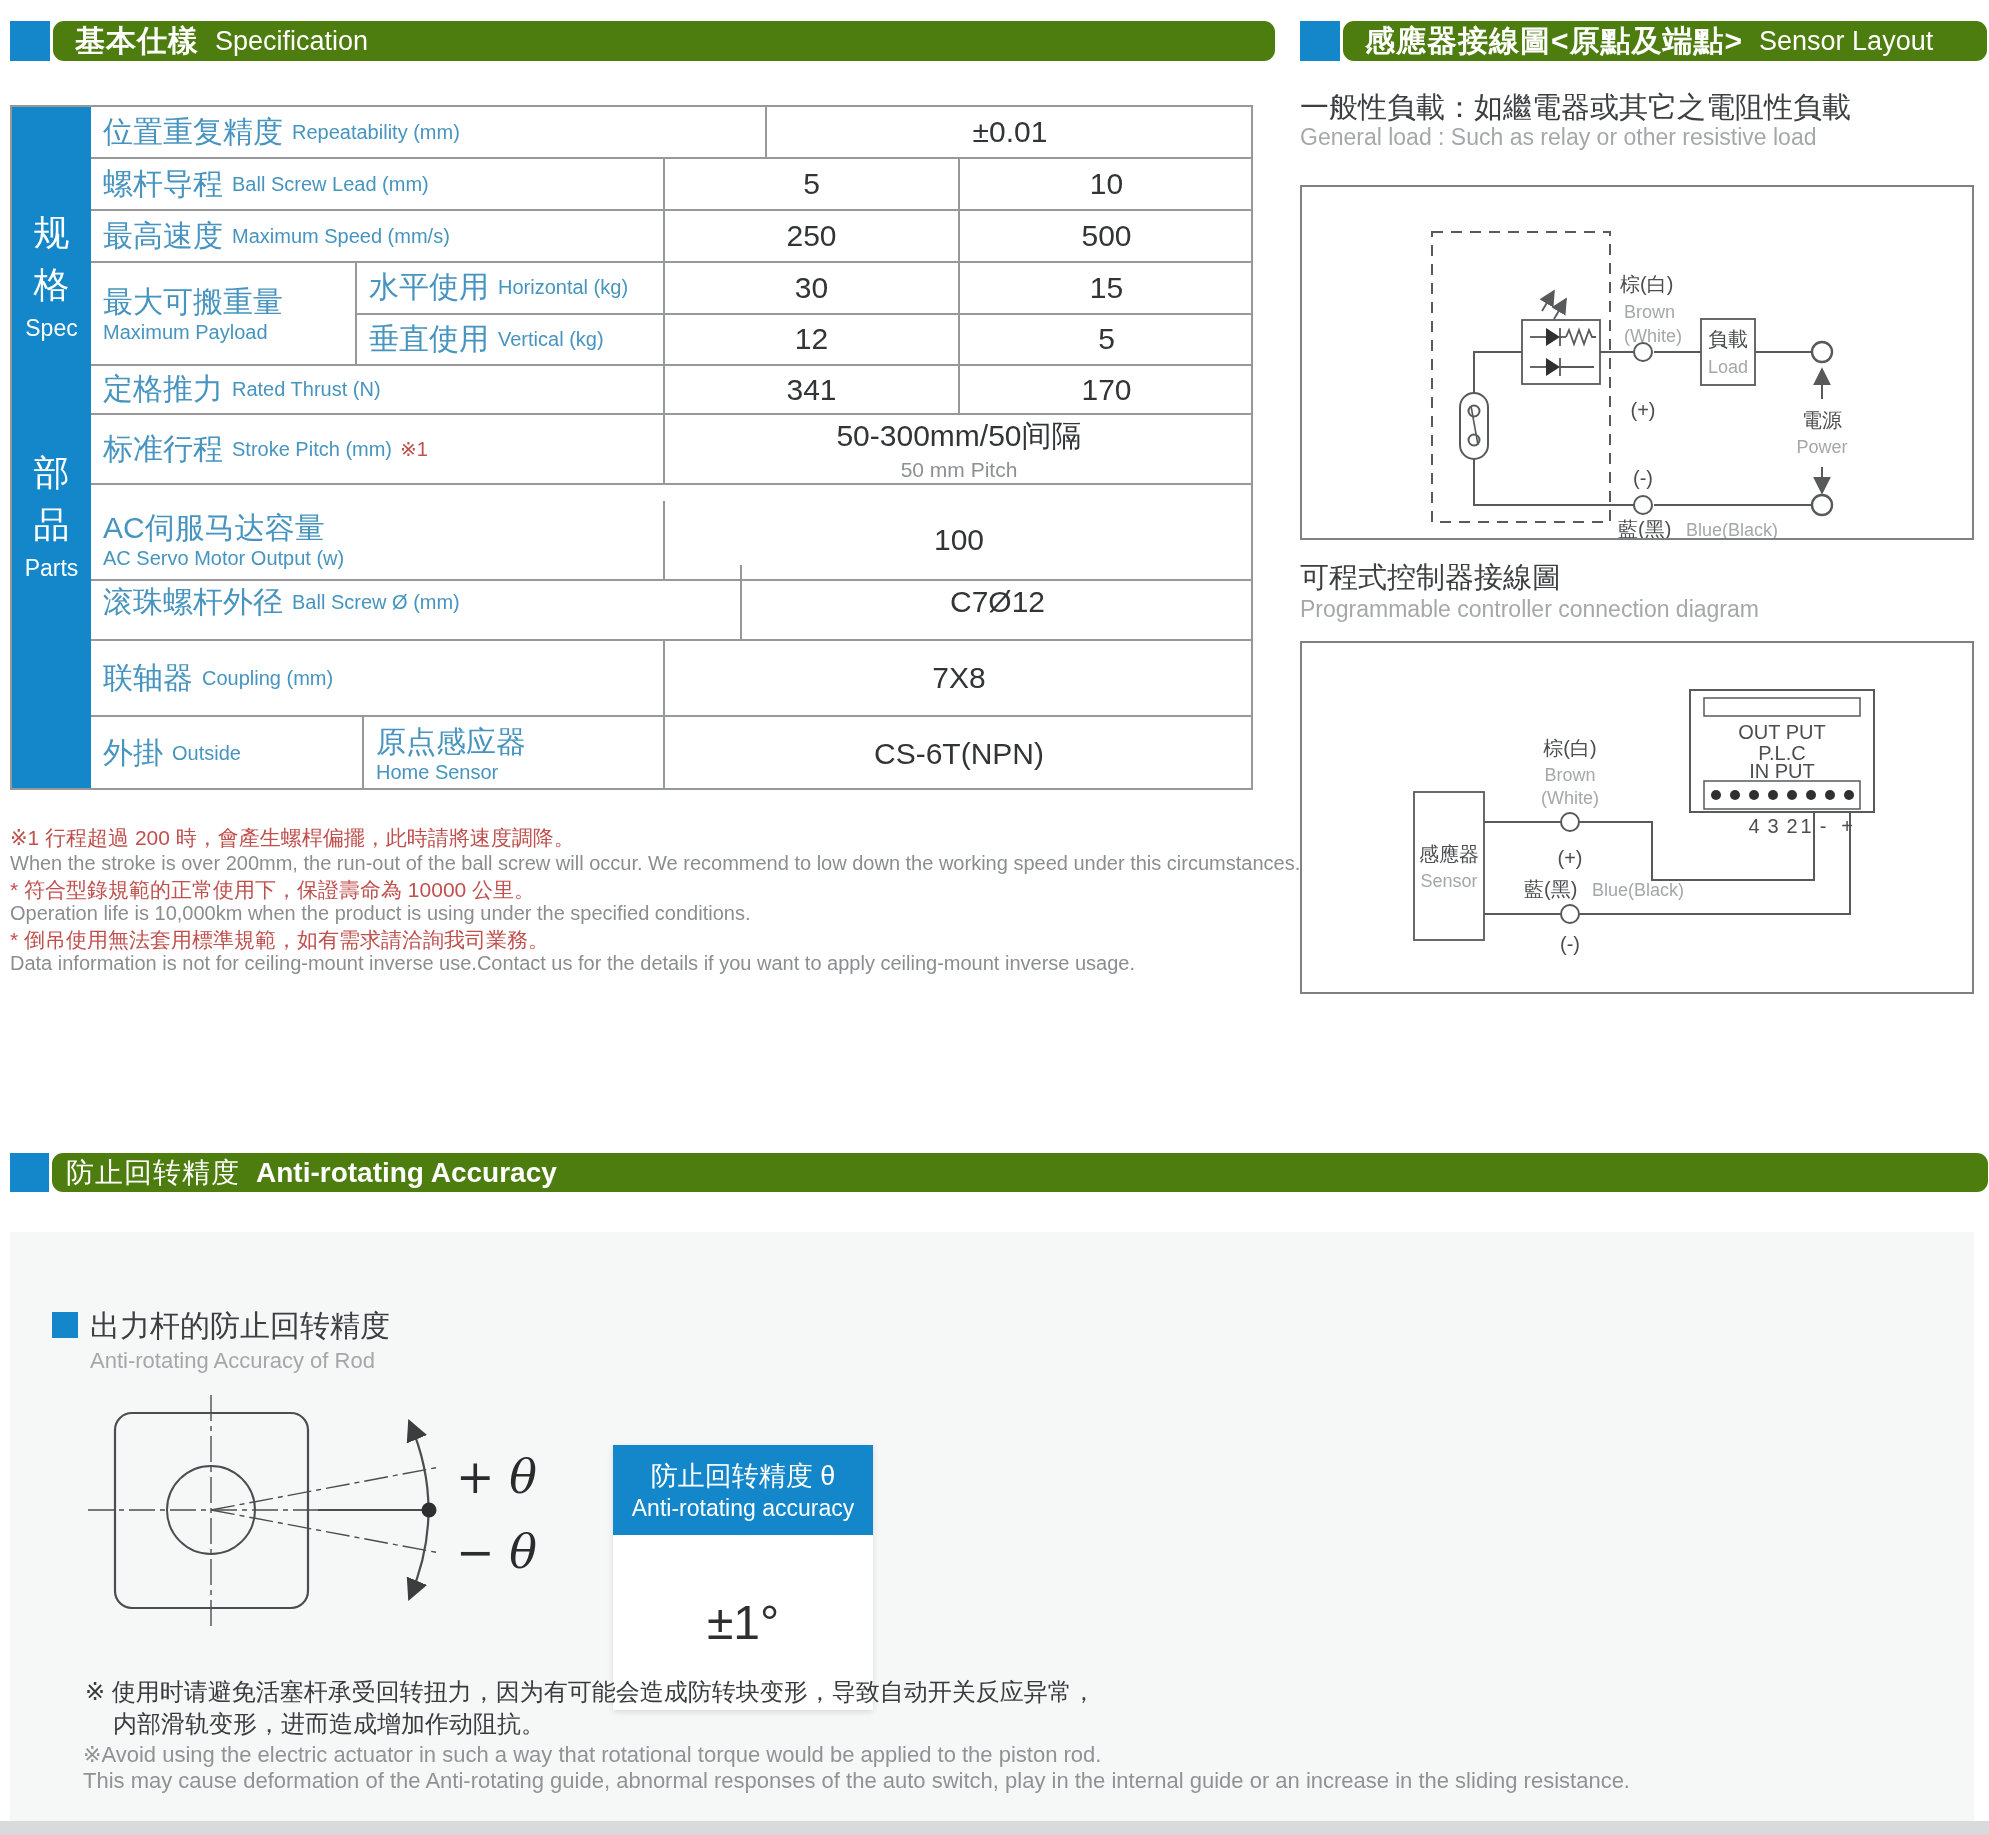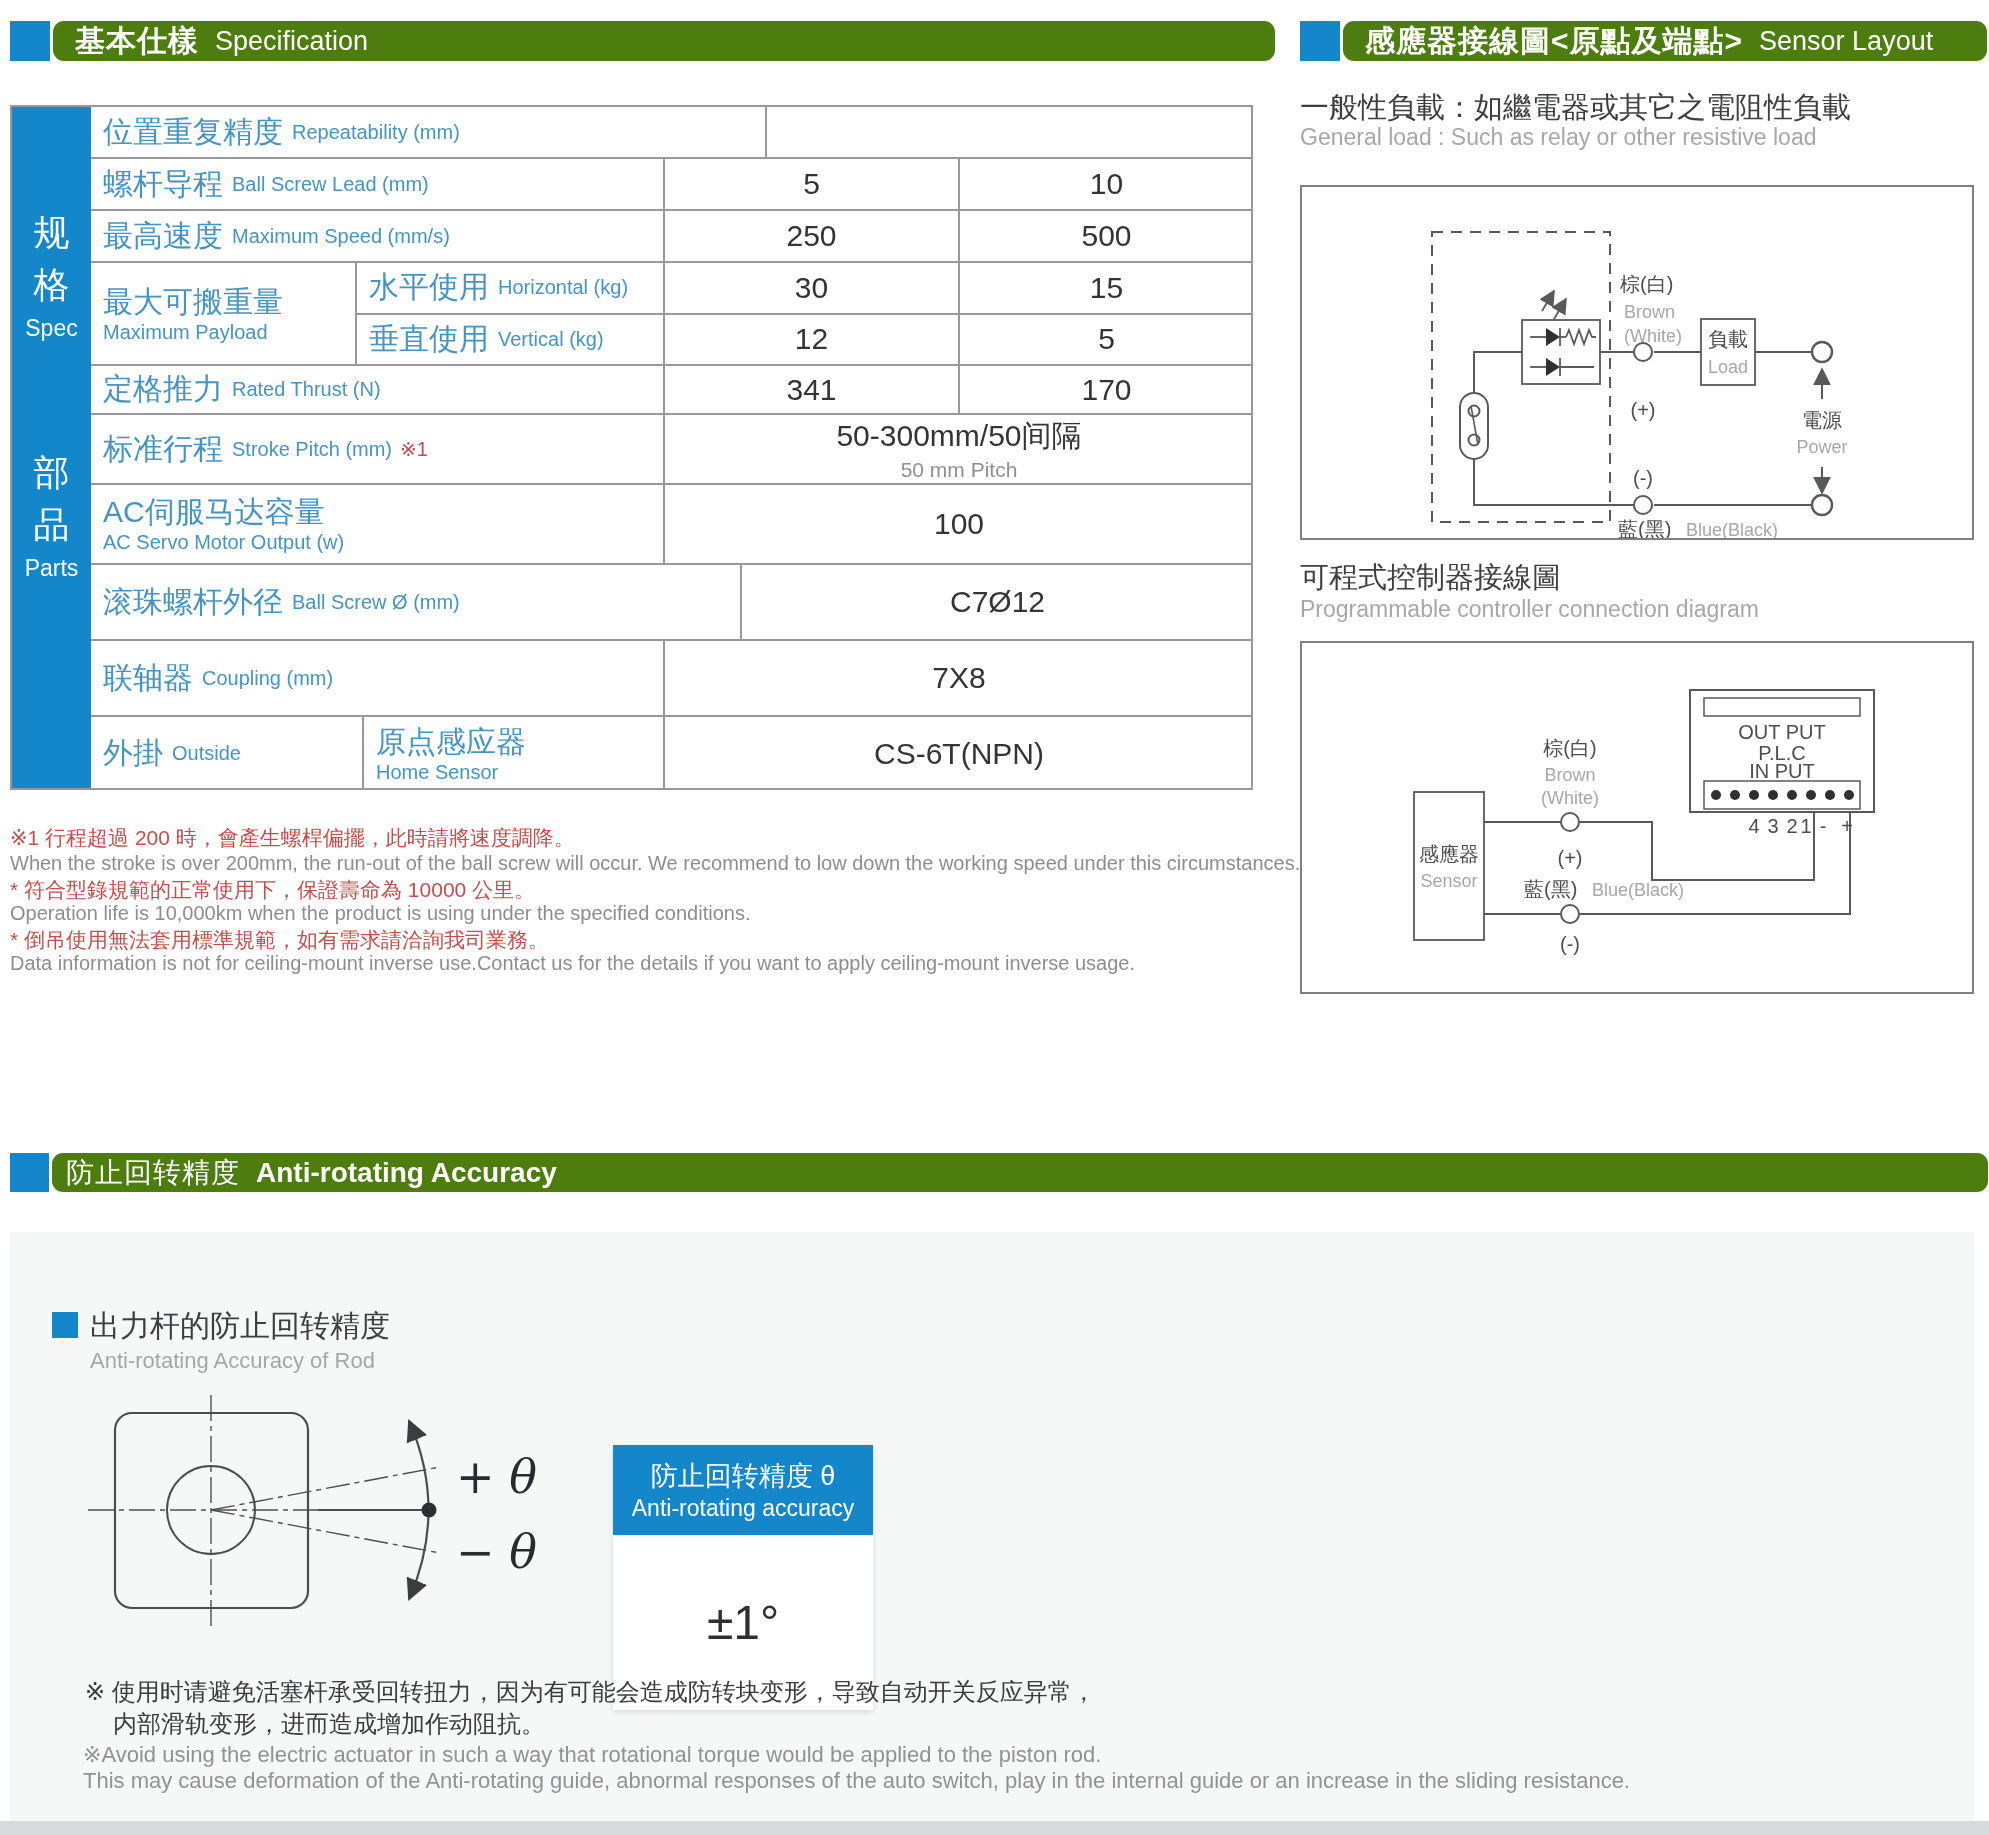--- a/index.html
+++ b/index.html
@@ -79,20 +79,21 @@
       <span class="band-zh">品</span>
       <span class="band-en">Parts</span>
     </div>
   </div>
 
   <div class="row" style="top:0;height:52px;">
     <div class="lcell" style="width:676px;">
       <span class="zh">位置重复精度</span>
       <span class="en">Repeatability (mm)</span>
     </div>
+    <div class="vcell">±0.01</div>
   </div>
 
   <div class="row" style="top:52px;height:52px;">
     <div class="lcell" style="width:574px;">
       <span class="zh">螺杆导程</span>
       <span class="en">Ball Screw Lead (mm)</span>
     </div>
     <div class="vsplit">
       <div class="vcell">5</div>
       <div class="vcell v2">10</div>
@@ -155,21 +156,21 @@
       <span class="zh">标准行程</span>
       <span class="en">Stroke Pitch (mm)</span>
       <span class="note-red">※1</span>
     </div>
     <div class="vcell vstack">
       <span>50-300mm/50间隔</span>
       <span class="sub">50 mm Pitch</span>
     </div>
   </div>
 
-  <div class="row" style="top:378px;height:80px;">
+  <div class="row" style="top:394px;height:80px;">
     <div class="lcell lstack" style="width:574px;">
       <span class="zh">AC伺服马达容量</span>
       <span class="en">AC Servo Motor Output (w)</span>
     </div>
     <div class="vcell">100</div>
   </div>
 
   <div class="row" style="top:458px;height:76px;">
     <div class="lcell" style="width:651px;">
       <span class="zh">滚珠螺杆外径</span>

